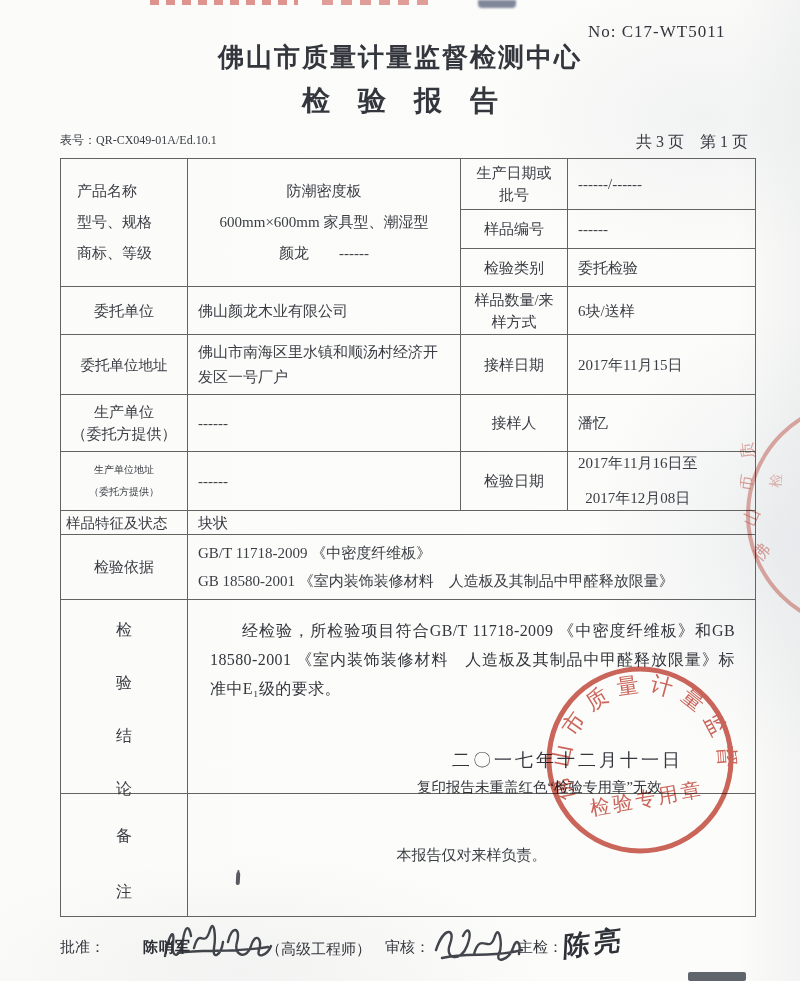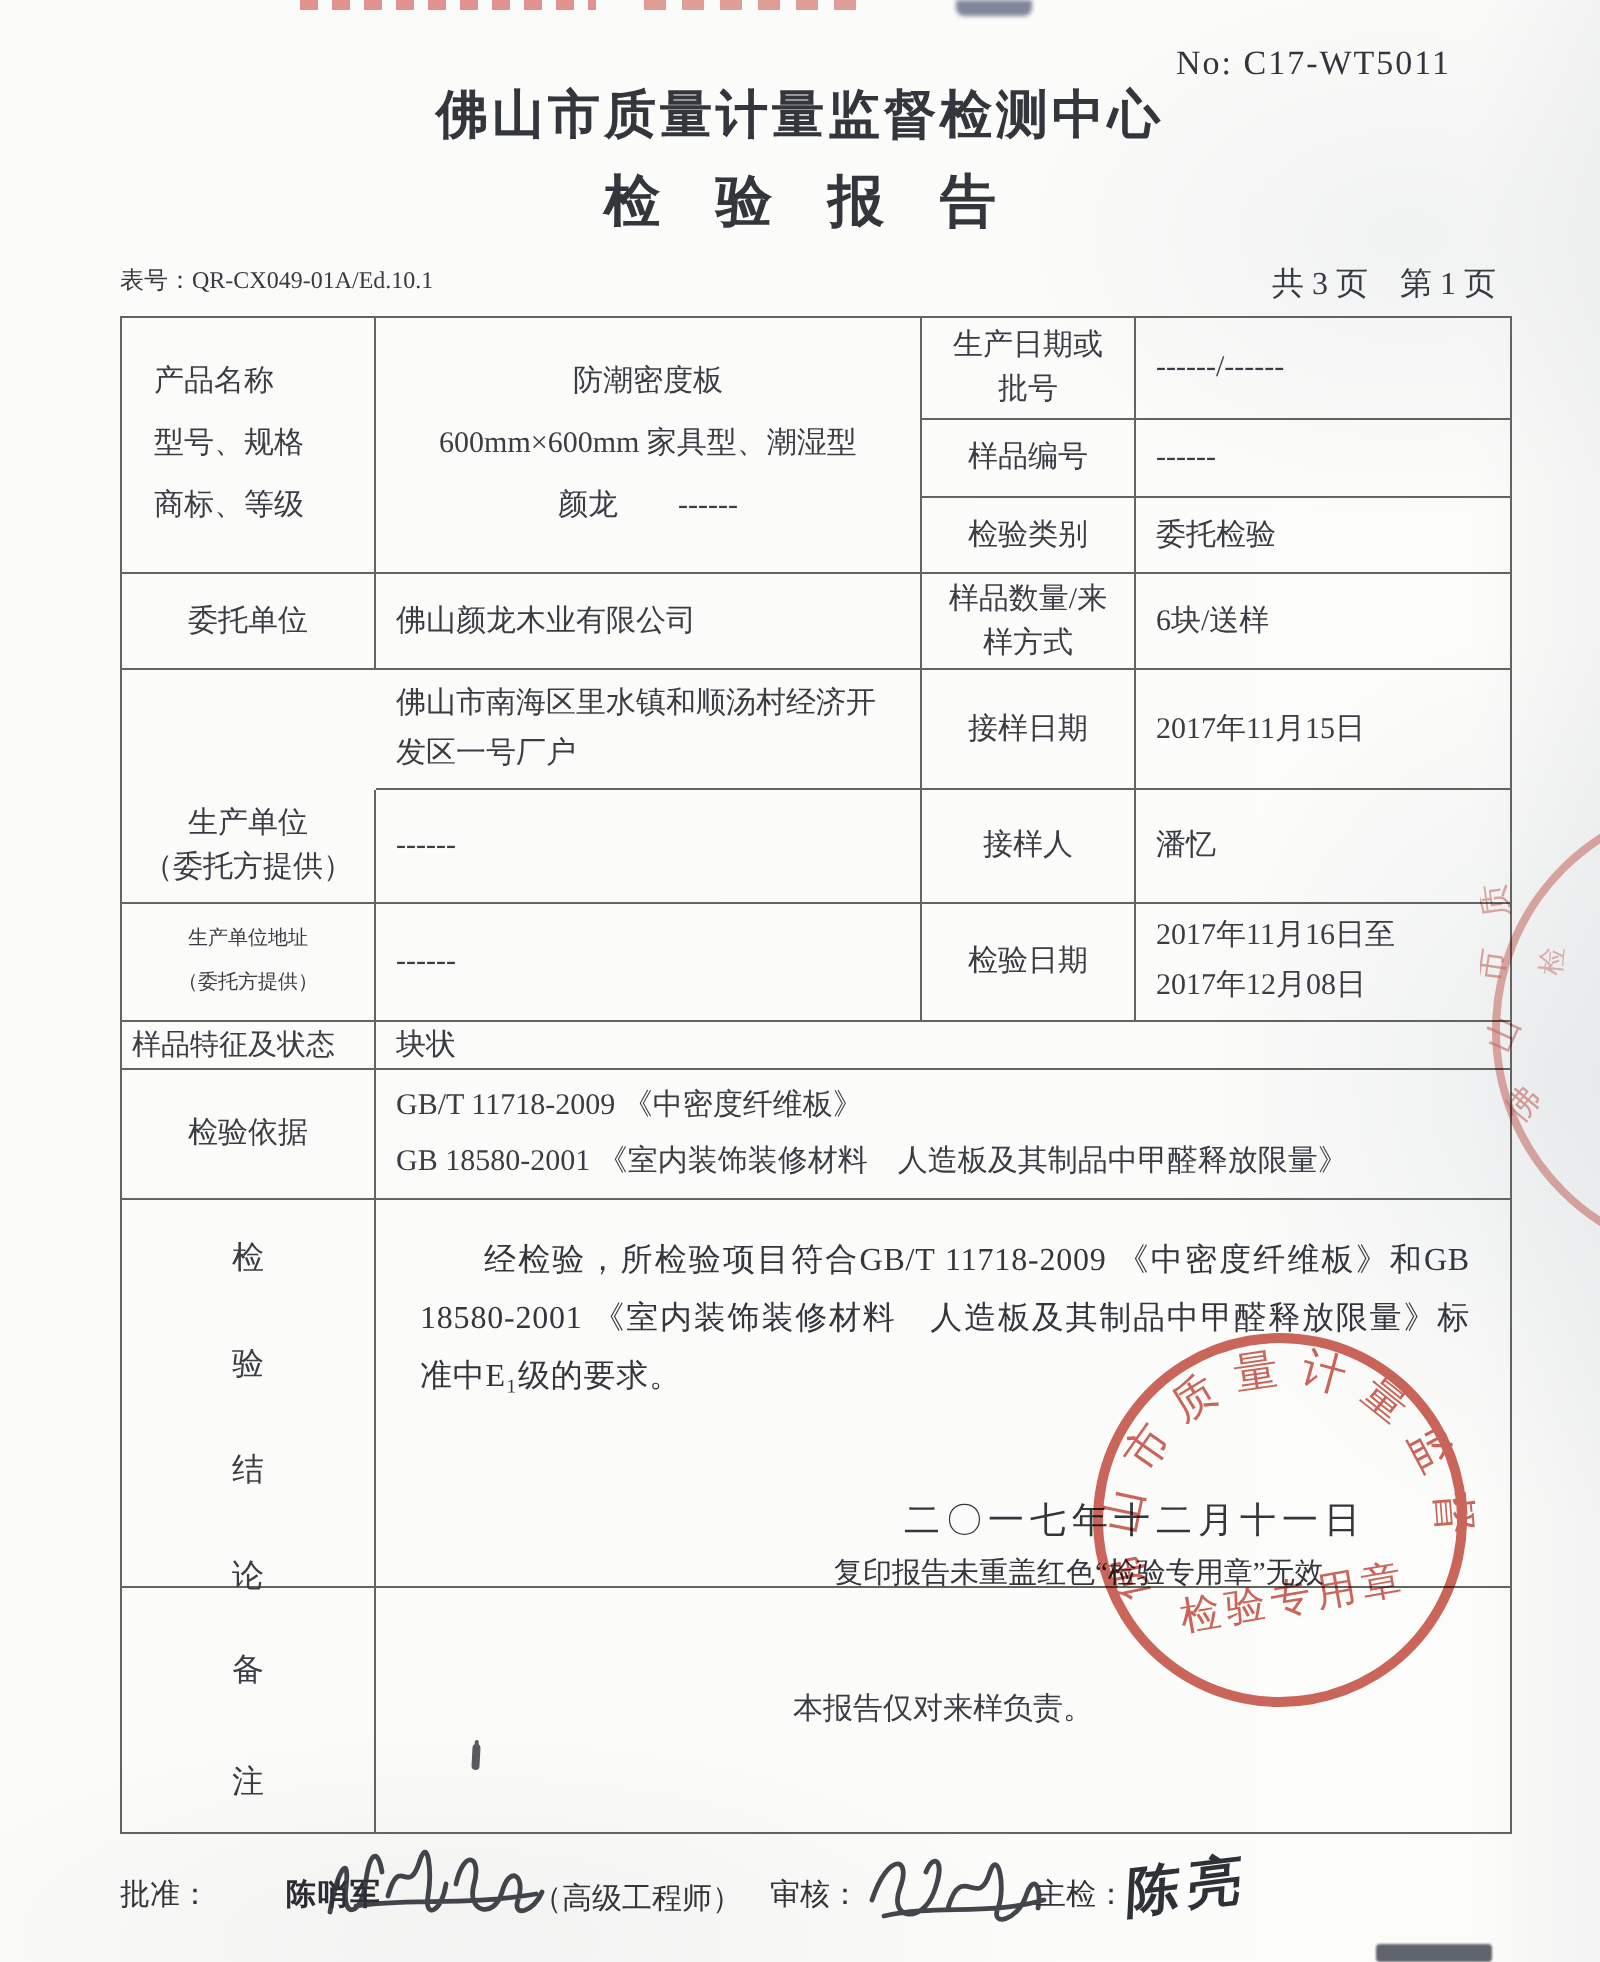--- a/index.html
+++ b/index.html
@@ -167,36 +167,37 @@
 
     <div class="cell lab" style="grid-column:3;grid-row:3;">检验类别</div>
     <div class="cell val" style="grid-column:4;grid-row:3;">委托检验</div>
 
     <div class="cell lab" style="grid-column:1;grid-row:4;">委托单位</div>
     <div class="cell val" style="grid-column:2;grid-row:4;">佛山颜龙木业有限公司</div>
     <div class="cell pre lab" style="grid-column:3;grid-row:4;">样品数量/来
 样方式</div>
     <div class="cell val" style="grid-column:4;grid-row:4;">6块/送样</div>
 
+    <div class="cell lab" style="grid-column:1;grid-row:5;font-size:14.5px;">委托单位地址</div>
     <div class="cell pre val" style="grid-column:2;grid-row:5;line-height:25px;">佛山市南海区里水镇和顺汤村经济开
 发区一号厂户</div>
     <div class="cell lab" style="grid-column:3;grid-row:5;">接样日期</div>
     <div class="cell val" style="grid-column:4;grid-row:5;">2017年11月15日</div>
 
     <div class="cell pre lab" style="grid-column:1;grid-row:6;">生产单位
 （委托方提供）</div>
     <div class="cell val" style="grid-column:2;grid-row:6;">------</div>
     <div class="cell lab" style="grid-column:3;grid-row:6;">接样人</div>
     <div class="cell val" style="grid-column:4;grid-row:6;">潘忆</div>
 
     <div class="cell pre lab" style="grid-column:1;grid-row:7;font-size:10px;">生产单位地址
 （委托方提供）</div>
     <div class="cell val" style="grid-column:2;grid-row:7;">------</div>
     <div class="cell lab" style="grid-column:3;grid-row:7;">检验日期</div>
-    <div class="cell pre val" style="grid-column:4;grid-row:7;line-height:25px;">2017年11月16日至
+    <div class="cell pre val" style="grid-column:4;grid-row:7;line-height:35px;text-align:center;">2017年11月16日至
 2017年12月08日</div>
 
     <div class="cell" style="grid-column:1;grid-row:8;padding-left:5px;font-size:14.5px;">样品特征及状态</div>
     <div class="cell val" style="grid-column:2/span 3;grid-row:8;">块状</div>
 
     <div class="cell lab" style="grid-column:1;grid-row:9;">检验依据</div>
     <div class="cell pre val" style="grid-column:2/span 3;grid-row:9;line-height:28px;">GB/T 11718-2009 《中密度纤维板》
 GB 18580-2001 《室内装饰装修材料　人造板及其制品中甲醛释放限量》</div>
 
     <div class="cell vert" style="grid-column:1;grid-row:10;">

